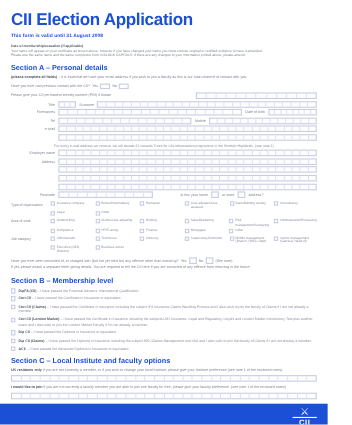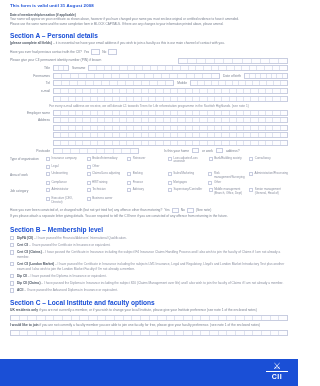--- a/index.html
+++ b/index.html
@@ -63,20 +63,21 @@
   .footer{position:absolute;left:0;bottom:0;width:298px;height:30px;background:#1a4fd6;}
   .logo{position:absolute;right:10px;top:3px;width:22px;text-align:center;color:#ffffff;}
   .logo .mark{font-size:9px;line-height:9px;}
   .logo .cii{font-weight:bold;font-size:7px;border-top:1px solid #ffffff;padding-top:1px;letter-spacing:.5px;}
 </style>
 </head>
 <body>
 
 <div class="page">
 
+  <div class="title">CII Election Application</div>
   <div class="subtitle">This form is valid until 31 August 2008</div>
 
   <div class="note-head">Date of membership/cessation (if applicable)</div>
   <div class="note-line">Your name will appear on your certificate as shown above, however if you have changed your name you must enclose original or certified evidence to have it amended.</div>
   <div class="note-line">Please use the same name and the same completion form in BLOCK CAPITALS. If there are any changes to your information printed above, please amend.</div>
 
   <div class="sec-title">Section A – Personal details</div>
   <div class="lead">
     <b>(please complete all fields)</b><span> – it is essential we have your email address if you wish to join a faculty as this is our main channel of contact with you.</span>
   </div>

